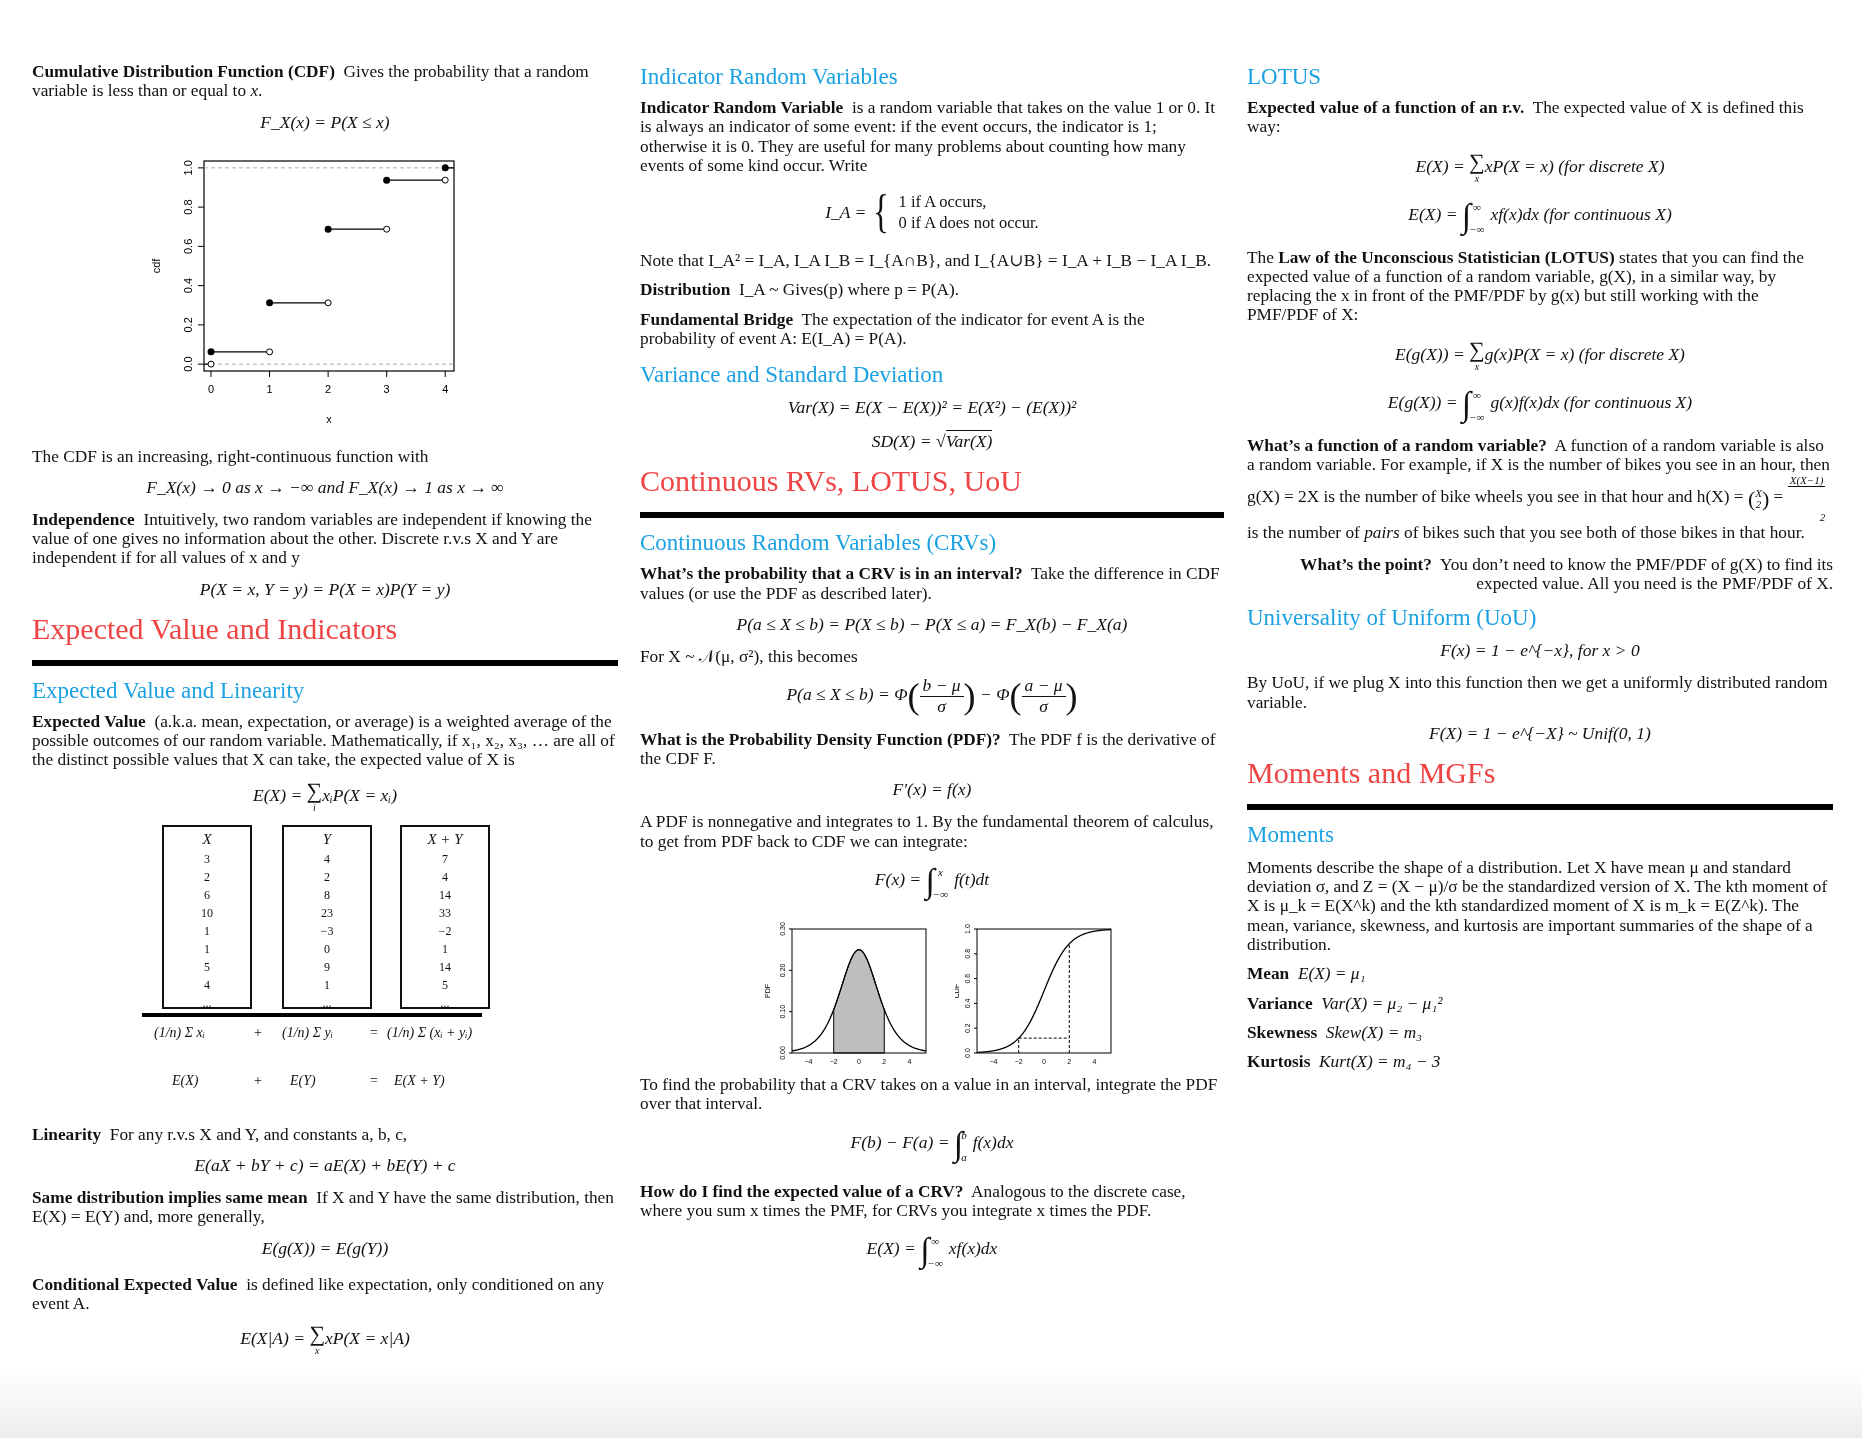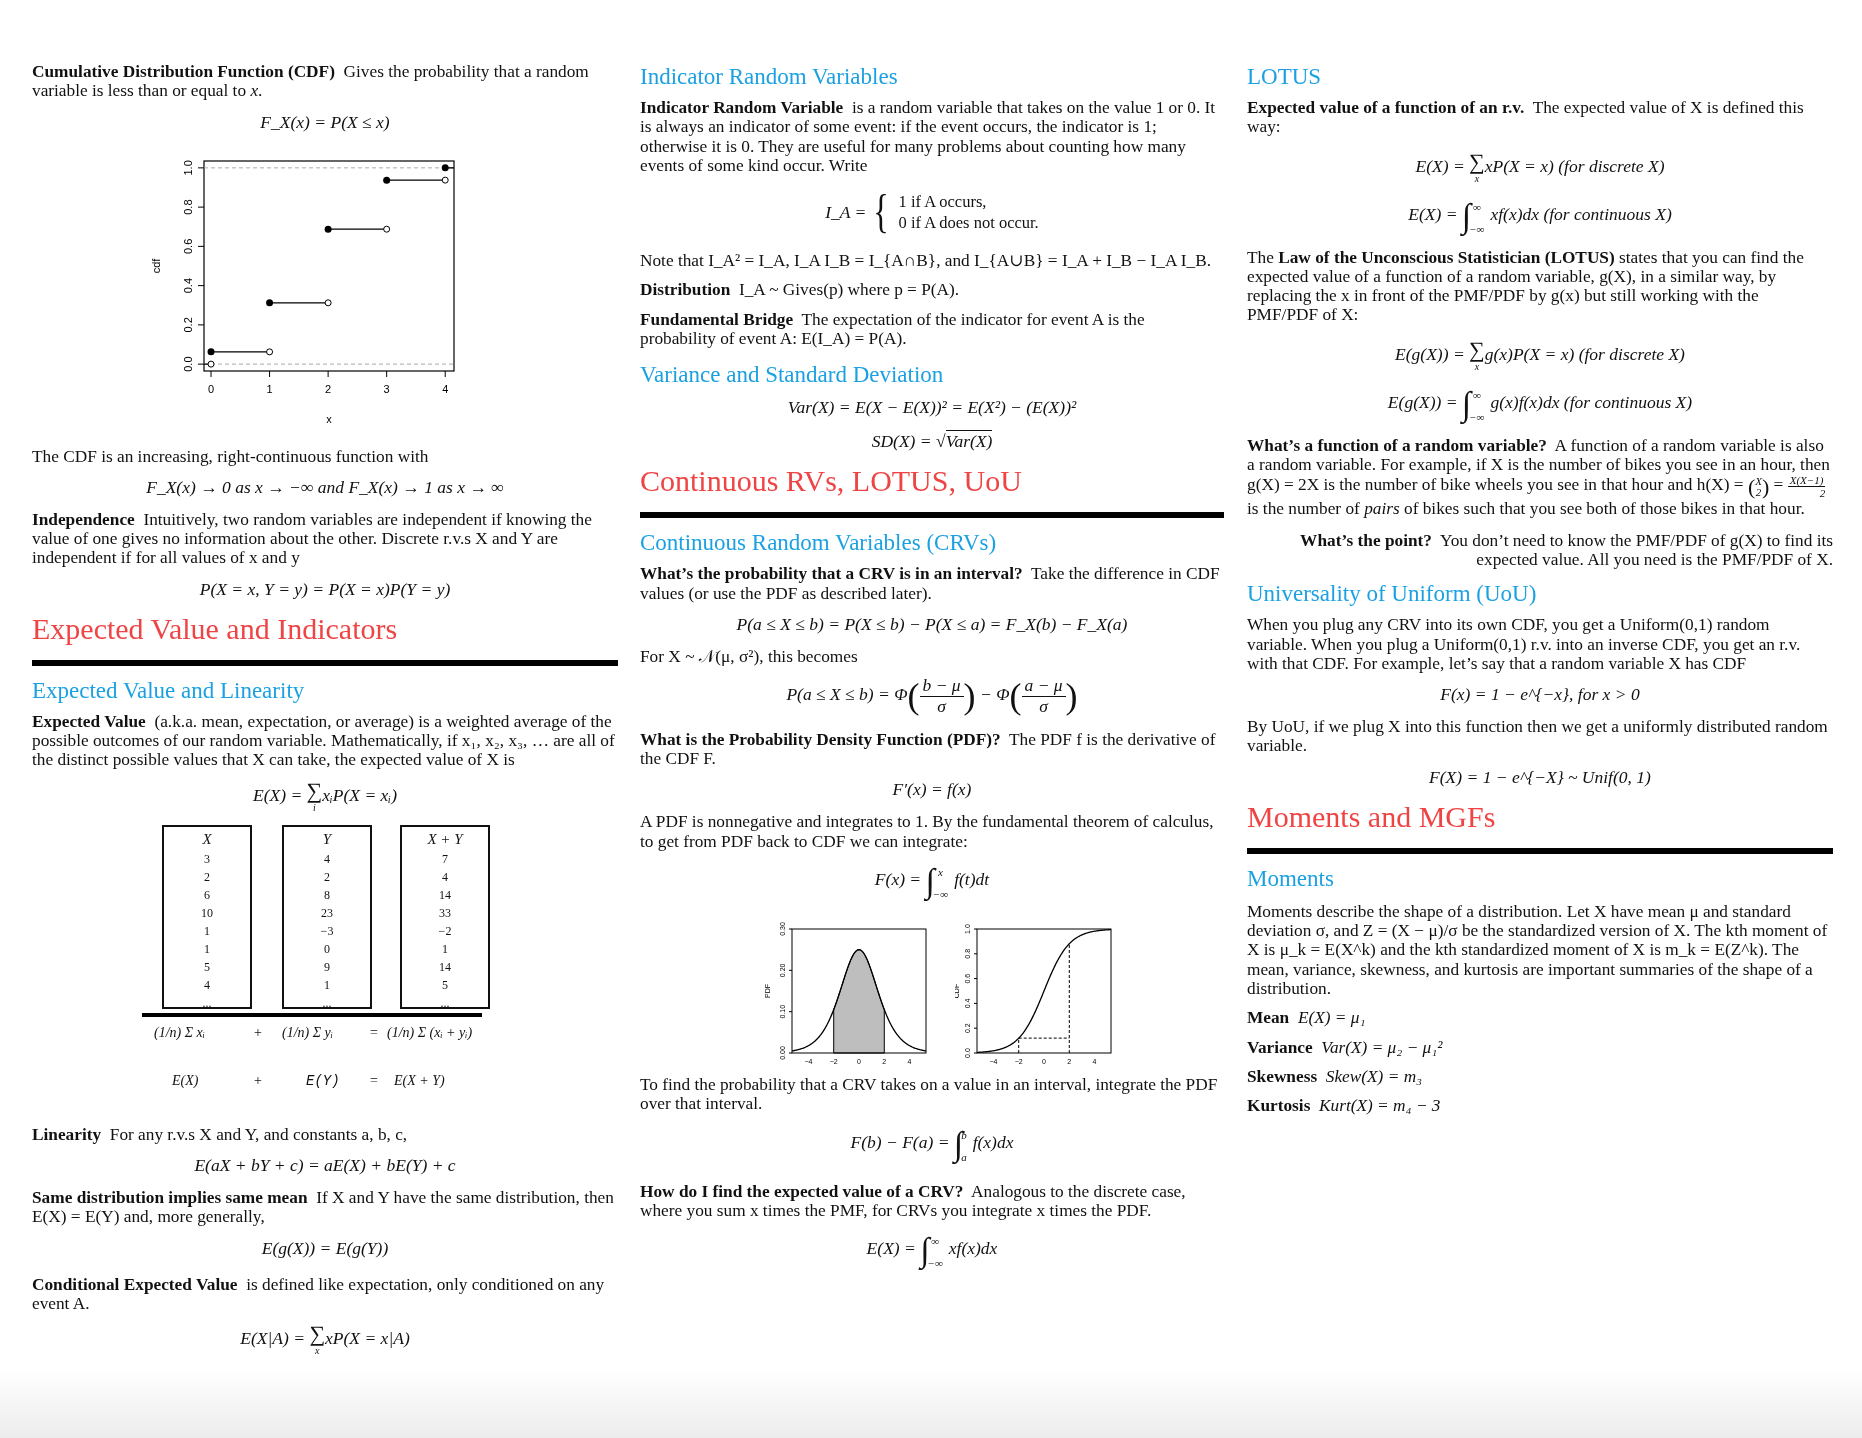--- a/index.html
+++ b/index.html
@@ -36,21 +36,21 @@
   .tbox .cell { height:18px; line-height:18px; }
   .tfline { position:absolute; top:188px; left:110px; width:340px; height:4px; background:#000; }
   .tfrow { position:absolute; left:110px; width:340px; font-size:14px; font-style:italic; }
   .tfrow span { position:absolute; }
   .case { display:inline-flex; align-items:center; vertical-align:middle; }
   .case .brace { font-size:46px; line-height:46px; margin:0 6px 0 4px; font-style:normal; transform:scaleX(0.7); }
   .case .rows { display:flex; flex-direction:column; text-align:left; font-size:16.5px; line-height:21px;justify-content:space-between; }
   .binom { display:inline-flex; align-items:center; vertical-align:middle; }
   .binom .bp { font-size:22px; }
   .binom .bs { display:inline-flex; flex-direction:column; font-size:11px; line-height:11px; font-style:italic; text-align:center; }
-  .sfrac { display:inline-flex; flex-direction:column; align-items:flex-end; vertical-align:middle; font-size:11px; line-height:12px; font-style:italic; }
+  .sfrac { display:inline-flex; flex-direction:column; align-items:flex-end; vertical-align:middle; font-size:11px; line-height:12px; font-style:italic;gap:24px; }
   .sfrac .n { border-bottom:1px solid #111; padding:0 2px; }
 </style>
 </head>
 <body>
 
 <div id="col1" class="col">
   <p class="p">
     <b>Cumulative Distribution Function (CDF)</b>&nbsp;
     <span>Gives the probability that a random variable is less than or equal to</span>
     <span class="m">x</span><span>.</span>
@@ -174,21 +174,21 @@
     <div class="tfrow" style="top:200px;">
       <span style="left:12px;">(1/n) Σ xᵢ</span>
       <span style="left:112px;font-style:normal;">+</span>
       <span style="left:140px;">(1/n) Σ yᵢ</span>
       <span style="left:228px;font-style:normal;">=</span>
       <span style="left:245px;">(1/n) Σ (xᵢ + yᵢ)</span>
     </div>
     <div class="tfrow" style="top:248px;">
       <span style="left:30px;">E(X)</span>
       <span style="left:112px;font-style:normal;">+</span>
-      <span style="left:164px;font-family:Liberation Mono, monospace;">E(Y)</span>
+      <span style="left:148px;">E(Y)</span>
       <span style="left:228px;font-style:normal;">=</span>
       <span style="left:252px;">E(X + Y)</span>
     </div>
   </div>
 
   <p class="p">
     <b>Linearity</b>&nbsp;
     <span>For any r.v.s X and Y, and constants a, b, c,</span>
   </p>
   <div class="eq m">E(aX + bY + c) = aE(X) + bE(Y) + c</div>
@@ -415,21 +415,20 @@
     <span>is the number of</span>
     <i>pairs</i>
     <span>of bikes such that you see both of those bikes in that hour.</span>
   </p>
   <p class="p" style="margin-top:12px;text-align:right;">
     <b>What’s the point?</b>&nbsp;
     <span>You don’t need to know the PMF/PDF of g(X) to find its expected value. All you need is the PMF/PDF of X.</span>
   </p>
 
   <div class="h2" style="margin-top:12px;">Universality of Uniform (UoU)</div>
-  <p class="p">When you plug any CRV into its own CDF, you get a Uniform(0,1) random variable. When you plug a Uniform(0,1) r.v. into an inverse CDF, you get an r.v. with that CDF. For example, let’s say that a random variable X has CDF</p>
   <div class="eq m">F(x) = 1 − e^{−x},  for x &gt; 0</div>
   <p class="p">By UoU, if we plug X into this function then we get a uniformly distributed random variable.</p>
   <div class="eq m">F(X) = 1 − e^{−X} ~ Unif(0, 1)</div>
 
   <div class="h1" style="margin-top:10px;">Moments and MGFs</div>
   <div class="rule"></div>
   <div class="h2">Moments</div>
   <p class="p" style="margin-top:10px;">Moments describe the shape of a distribution. Let X have mean μ and standard deviation σ, and Z = (X − μ)/σ be the standardized version of X. The kth moment of X is μ_k = E(X^k) and the kth standardized moment of X is m_k = E(Z^k). The mean, variance, skewness, and kurtosis are important summaries of the shape of a distribution.</p>
   <div>
     <p class="p"><b>Mean</b>&nbsp; <span class="m">E(X) = μ₁</span></p>

